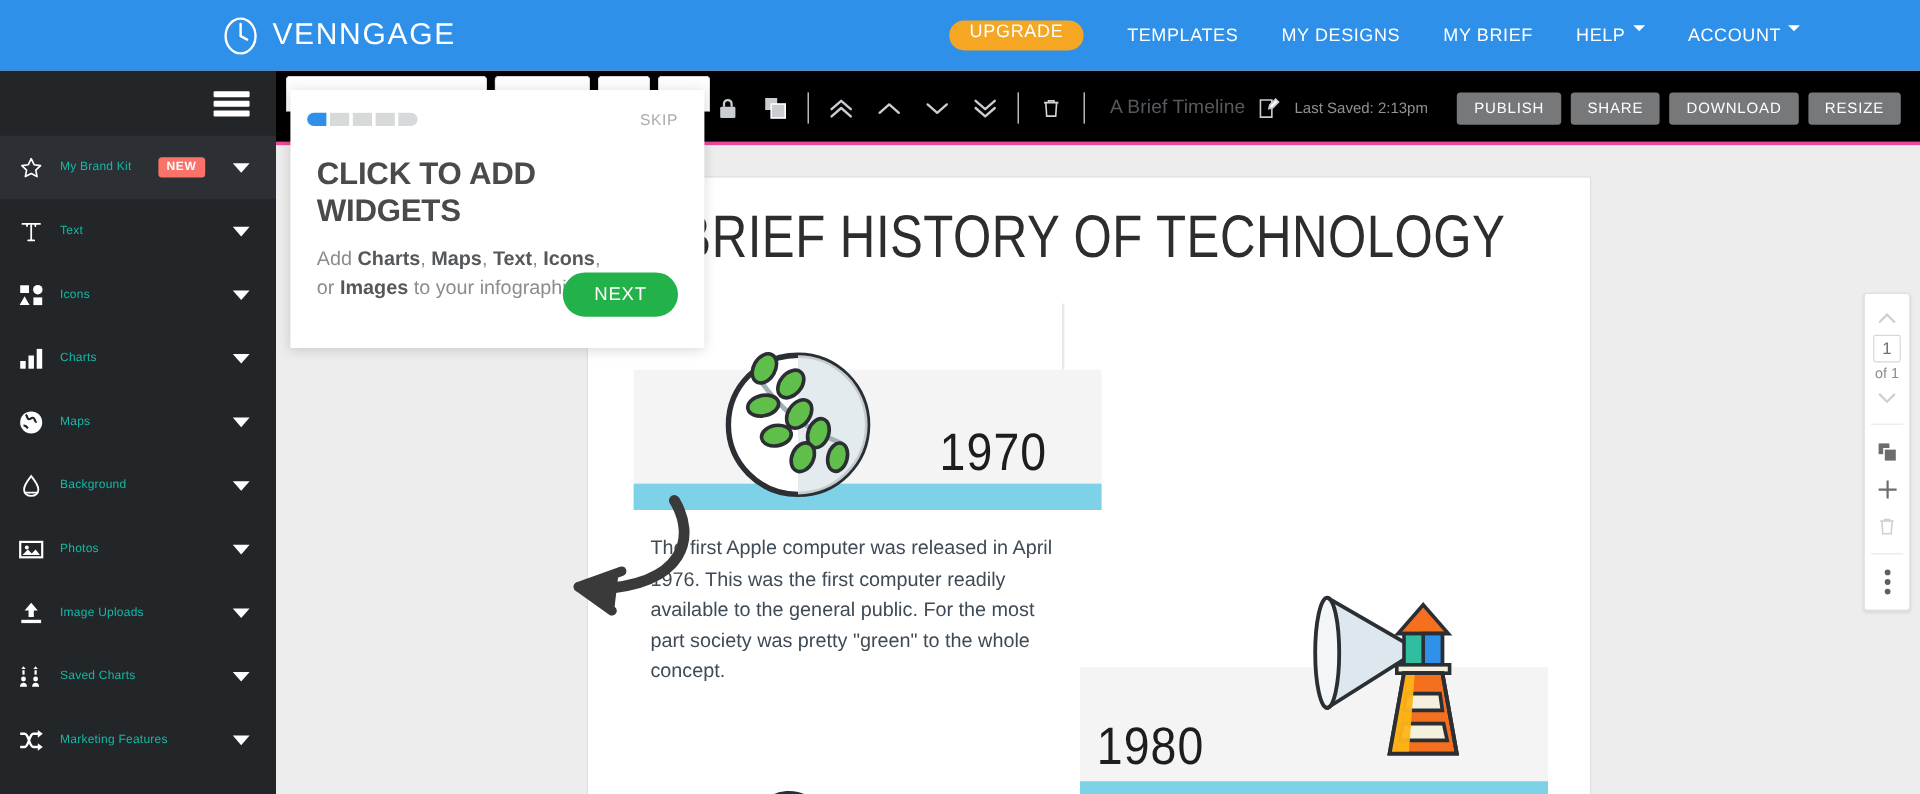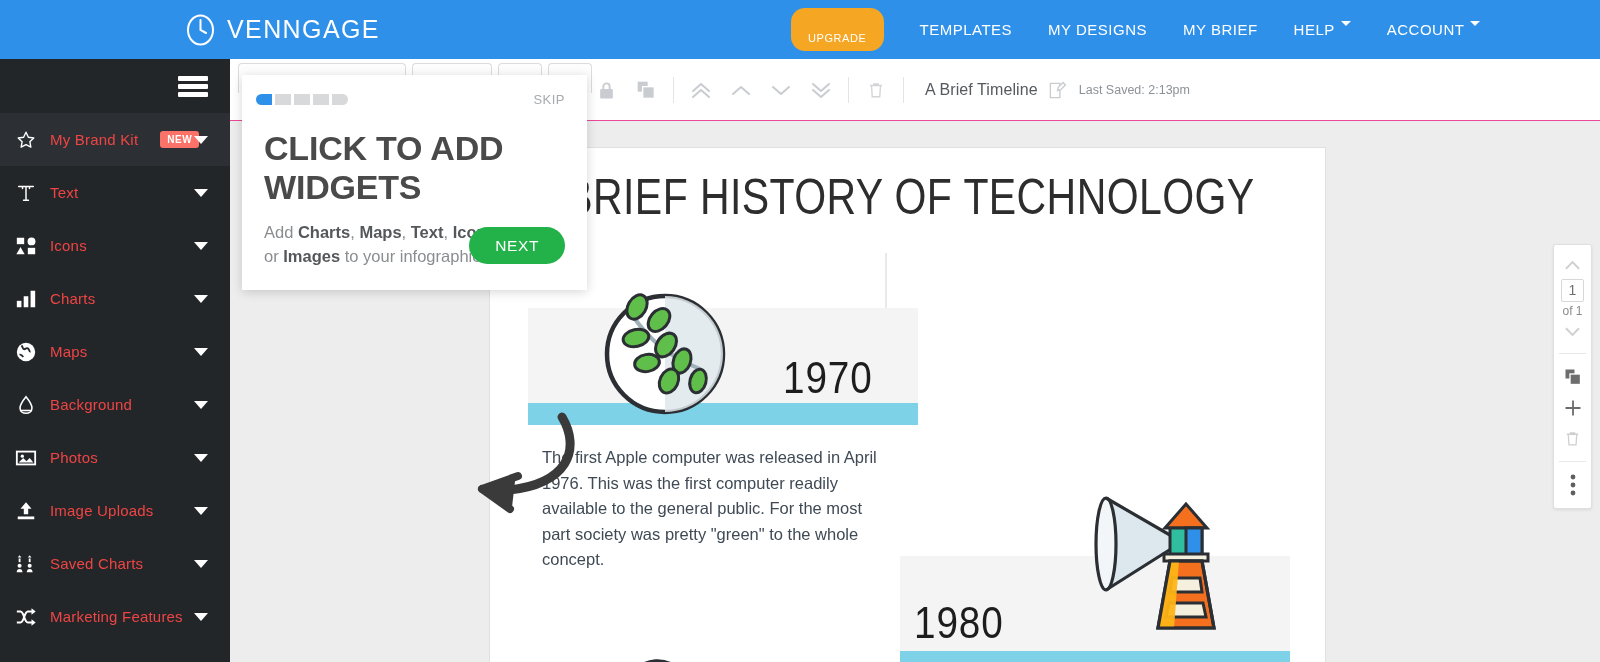--- a/index.html
+++ b/index.html
@@ -22,22 +22,22 @@
   .brand-name {
     color: #ffffff; font-size: 25px; letter-spacing: 1.4px;
     font-weight: 400; font-family: "Liberation Sans", sans-serif;
   }
   .nav-right {
     display: flex; align-items: center; gap: 0px;
     margin-left: 411px;
   }
   .upgrade-btn {
     background: #f5a623; color: #ffffff; border: none;
-    border-radius: 14px; padding: 24px 17px 7px;
-    font-size: 11px; letter-spacing: .6px; cursor: pointer;
+    border-radius: 14px; padding: 1px 17px 7px;
+    font-size: 15px; letter-spacing: .6px; cursor: pointer;
     font-family: "Liberation Sans", sans-serif;
   }
   .nav-link {
     color: #ffffff; font-size: 15px; letter-spacing: .5px;
     margin-left: 36px; cursor: pointer; white-space: nowrap;
     display: inline-flex; align-items: flex-start; gap: 6px;
   }
   .caret-down {
     width: 0; height: 0; display: inline-block;
     border-left: 5px solid transparent; border-right: 5px solid transparent;
@@ -59,21 +59,21 @@
   .side-item {
     height: 53px; display: flex; align-items: center;
     padding-left: 9px; cursor: pointer; position: relative;
   }
   .side-item.brandkit { background: #2c3034; }
   .side-icon {
     width: 34px; flex: none; display: flex; align-items: center; justify-content: center;
     color: #ffffff;
   }
   .side-label {
-    color: #ef4444; font-size: 15px; margin-left: 7px; white-space: nowrap;
+    color: #14b8a6; font-size: 10px; margin-left: 7px; white-space: nowrap;
     letter-spacing: .2px;
   }
   .badge-new {
     background: #fa7268; color: #ffffff; font-size: 10px; font-weight: bold;
     letter-spacing: .6px; padding: 3px 7px 3px; border-radius: 3px; margin-left: 22px;
   }
   .side-caret {
     position: absolute; right: 22px; width: 0; height: 0;
     border-left: 7px solid transparent; border-right: 7px solid transparent;
     border-top: 8px solid #ffffff;
@@ -81,21 +81,21 @@
 
   
   .workspace {
     position: absolute; top: 59px; left: 230px; width: 1370px; height: 603px;
     background: #ededed;
   }
 
   
   .toolbar {
     position: absolute; top: 0; left: 0; width: 1370px; height: 62px;
-    background: #ffffff; border-bottom: 1px solid #ec4899;
+    background: #000000; border-bottom: 3px solid #ec4899;
   }
   .tool-tabs { position: absolute; top: 4px; left: 8px; display: flex; gap: 6px; }
   .tool-tab {
     height: 30px; background: #fdfdfd; border: 1px solid #dcdcdc;
     border-bottom: none; border-radius: 4px 4px 0 0;
   }
   .tool-tab.w1 { width: 168px; }
   .tool-tab.w2 { width: 80px; }
   .tool-tab.w3 { width: 44px; }
   .tool-tab.w4 { width: 44px; }
@@ -189,21 +189,21 @@
     background: #ffffff; box-shadow: 0 2px 10px rgba(0,0,0,.16);
     z-index: 40;
   }
   .popup-top { display: flex; align-items: center; justify-content: space-between; padding: 17px 22px 0 14px; }
   .steps { display: flex; gap: 3px; }
   .step-dot { width: 16px; height: 11px; background: #d7d9da; }
   .step-dot.first { background: #2f90ea; border-radius: 6px 0 0 6px; }
   .step-dot.last { border-radius: 0 6px 6px 0; }
   .skip-link { font-size: 13px; color: #a8abae; letter-spacing: .5px; cursor: pointer; }
   .popup-h {
-    margin: 22px 22px 0; font-size: 34px; color: #4a4a4a; font-weight: bold;
+    margin: 22px 22px 0; font-size: 26px; color: #4a4a4a; font-weight: bold;
     letter-spacing: -.2px;
   }
   .popup-p { margin: 14px 22px 0; font-size: 16.5px; color: #8a8d90; line-height: 1.45; }
   .popup-p b { color: #55585b; font-weight: bold; }
   .next-btn {
     position: absolute; right: 22px; bottom: 26px;
     background: #23b14a; color: #ffffff; border: none; border-radius: 20px;
     height: 37px; padding: 0 26px; font-size: 15.5px; letter-spacing: .6px;
     cursor: pointer; font-family: "Liberation Sans", sans-serif;
   }
@@ -433,20 +433,26 @@
         <span class="doc-title">A Brief Timeline</span>
         <span class="edit-icon">
           <svg width="19" height="19" viewBox="0 0 24 24" fill="none" stroke="#c9ccd0" stroke-width="1.8">
               <path d="M3 3h12v18H3z" stroke-width="1.7"></path>
               <path d="M13 8l6-6 3 3-6 6-4 1z" fill="#ffffff"></path>
             </svg>
         </span>
         <span class="last-saved">Last Saved: 2:13pm</span>
       </div>
 
+      <div class="tool-actions">
+        <button class="action-btn">PUBLISH</button>
+        <button class="action-btn">SHARE</button>
+        <button class="action-btn">DOWNLOAD</button>
+        <button class="action-btn">RESIZE</button>
+      </div>
     </div>
 
     <div class="canvas-area">
 
       <div class="page">
         <div class="page-title">A BRIEF HISTORY OF TECHNOLOGY</div>
         <div class="vert-line"></div>
 
         <div class="tl-block" style="left:38px; top:145px; width:390px;">
           <div class="tl-band-bg" style="left:0; top:15px; width:390px; height:95px;"></div>

